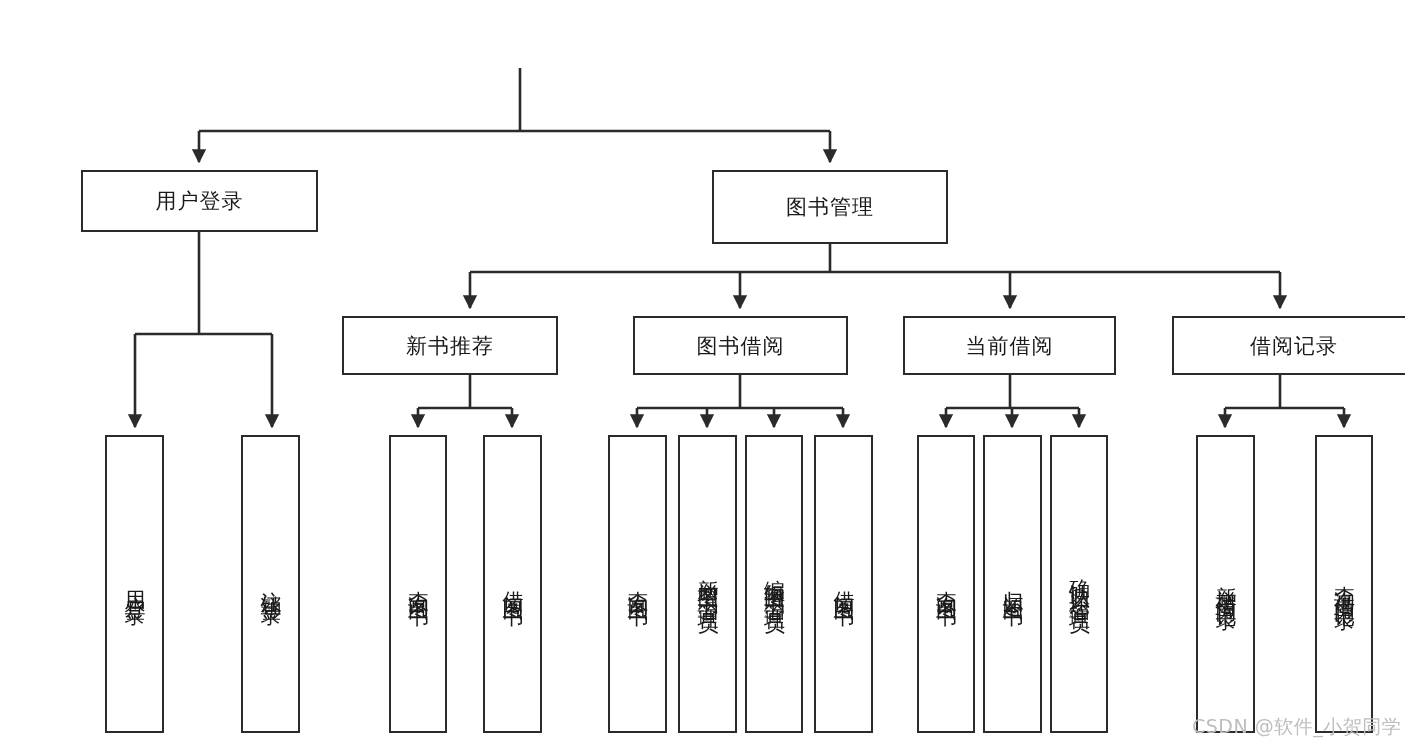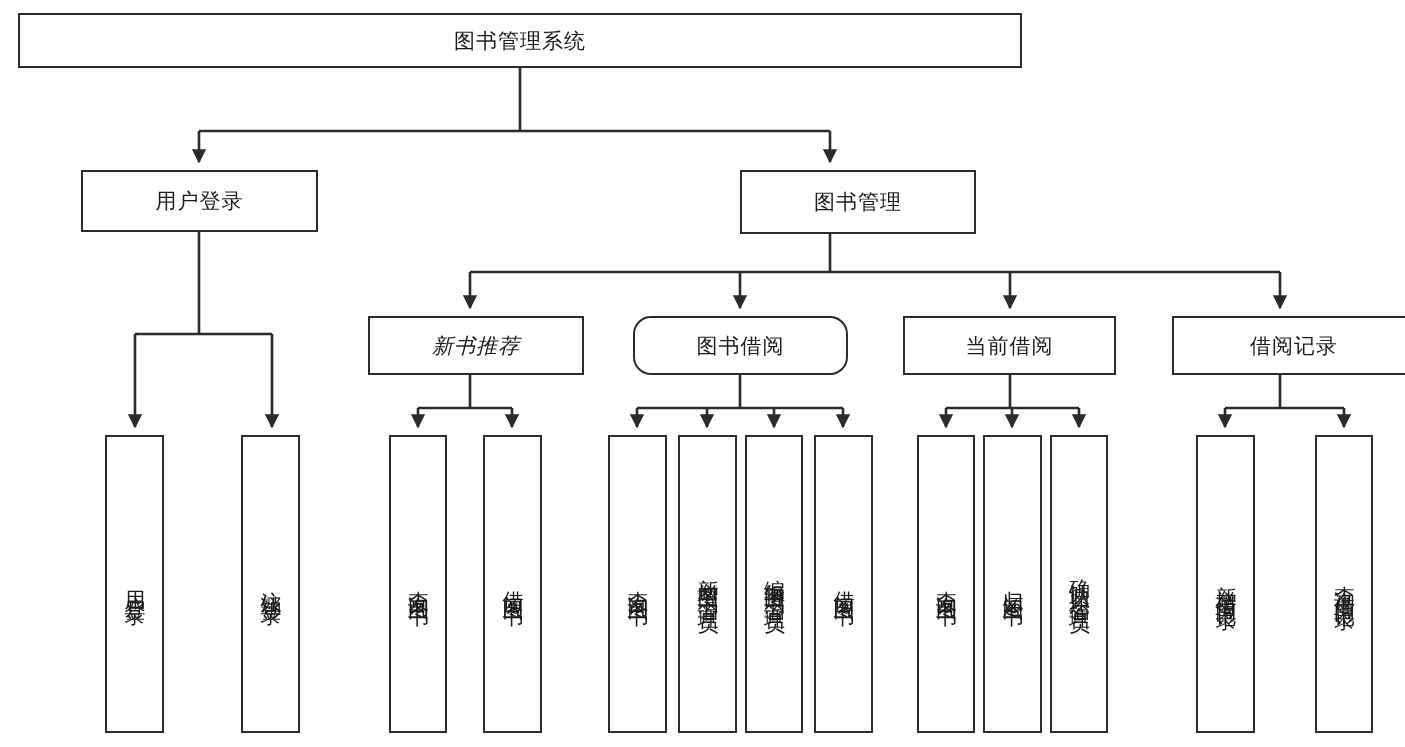--- a/index.html
+++ b/index.html
@@ -106,37 +106,34 @@
       <path d="M 1012 408 L 1012 427" marker-end="url(#arrow)"></path>
       <path d="M 1079 408 L 1079 427" marker-end="url(#arrow)"></path>
 
       <path d="M 1280 375 L 1280 408"></path>
       <path d="M 1225 408 L 1344 408"></path>
       <path d="M 1225 408 L 1225 427" marker-end="url(#arrow)"></path>
       <path d="M 1344 408 L 1344 427" marker-end="url(#arrow)"></path>
     </g>
   </svg>
 
-  <div class="node horiz" id="root-node" style="left: 18px; top: 13px; width: 1004px; height: 55px;">
-    <span>图书管理系统</span>
-  </div>
 
   <div id="level2-nodes">
       <div class="node horiz" style="left: 81px; top: 170px; width: 237px; height: 62px;">
         <span>用户登录</span>
       </div>
-      <div class="node horiz" style="left: 740px; top: 170px; width: 236px; height: 64px;">
+      <div class="node horiz" style="left: 712px; top: 170px; width: 236px; height: 74px;">
         <span>图书管理</span>
       </div>
     </div>
   <div id="level3-nodes">
-      <div class="node horiz" style="left: 368px; top: 316px; width: 216px; height: 59px; font-style: italic;">
+      <div class="node horiz" style="left: 342px; top: 316px; width: 216px; height: 59px;">
         <span>新书推荐</span>
       </div>
-      <div class="node horiz" style="left: 633px; top: 316px; width: 215px; height: 59px; border-radius: 18px;">
+      <div class="node horiz" style="left: 633px; top: 316px; width: 215px; height: 59px;">
         <span>图书借阅</span>
       </div>
       <div class="node horiz" style="left: 903px; top: 316px; width: 213px; height: 59px;">
         <span>当前借阅</span>
       </div>
       <div class="node horiz" style="left: 1172px; top: 316px; width: 244px; height: 59px;">
         <span>借阅记录</span>
       </div>
     </div>
   <div id="leaf-nodes">
@@ -174,13 +171,14 @@
         <span class="vtext">确认归还（管理员）</span>
       </div>
       <div class="node vert" style="left: 1196px; top: 435px; width: 59px; height: 298px;">
         <span class="vtext">新增借阅记录</span>
       </div>
       <div class="node vert" style="left: 1315px; top: 435px; width: 58px; height: 298px;">
         <span class="vtext">查询借阅记录</span>
       </div>
     </div>
 
+  <div class="watermark" id="wm" style="left: 1192px; top: 714px;">CSDN @软件_小贺同学</div>
 </div>
 
 </body></html>

